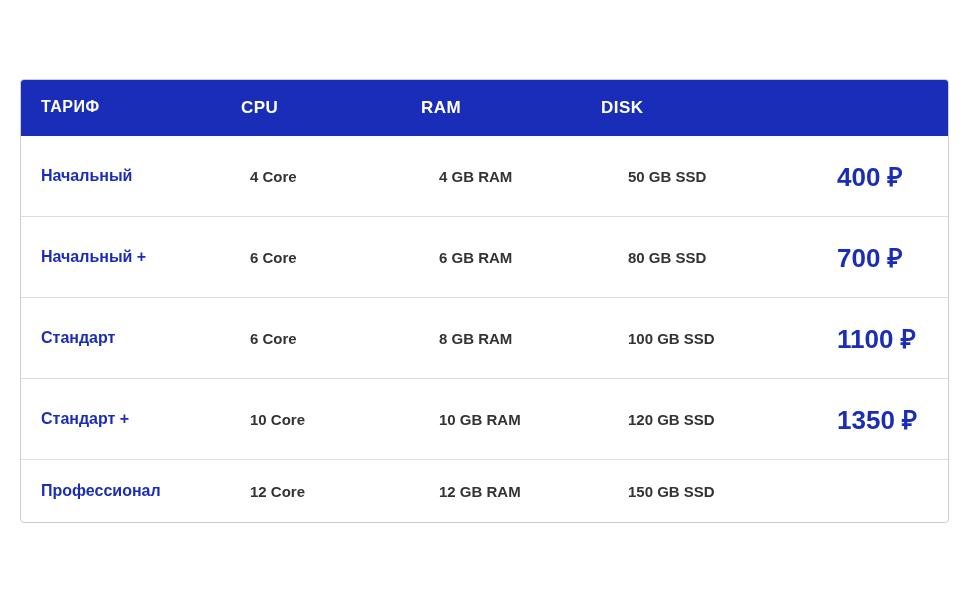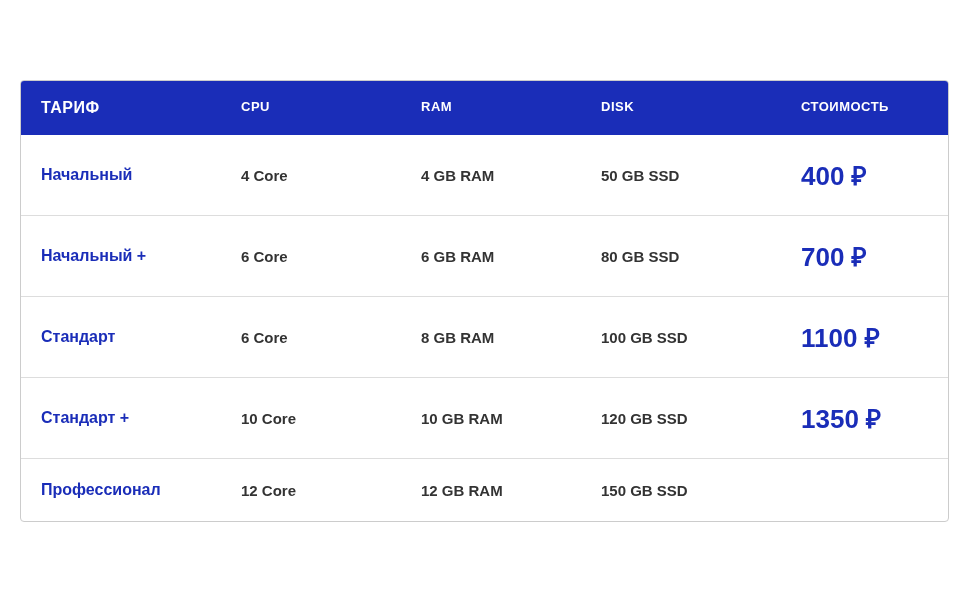--- a/index.html
+++ b/index.html
@@ -28,36 +28,37 @@
     .table-header {
       background-color: #1a2db8;
       display: grid;
       grid-template-columns: 200px 180px 180px 200px 1fr;
       padding: 0;
     }
 
     .header-cell {
       color: #ffffff;
       font-weight: bold;
-      font-size: 13px;
+      font-size: 17px;
       padding: 18px 20px;
       text-transform: uppercase;
       letter-spacing: 0.5px;
     }
 
     .header-cell:first-child {
       font-size: 16px;
     }
 
     .table-row {
       display: grid;
       grid-template-columns: 200px 180px 180px 200px 1fr;
       border-bottom: 1px solid #dddddd;
       align-items: center;
       padding: 22px 0;
+      gap: 9px;
     }
 
     .table-row:last-child {
       border-bottom: none;
     }
 
     .row-cell {
       padding: 0 20px;
       font-size: 15px;
       color: #333333;
@@ -78,21 +79,20 @@
   </style>
 </head>
 <body>
 
 <div class="table-container">
   <div class="table-header">
     <div class="header-cell">Тариф</div>
     <div class="header-cell">CPU</div>
     <div class="header-cell">RAM</div>
     <div class="header-cell">DISK</div>
-    <div class="header-cell">Стоимость</div>
   </div>
 
   <div class="table-row">
     <div class="row-cell name">Начальный</div>
     <div class="row-cell">4 Core</div>
     <div class="row-cell">4 GB RAM</div>
     <div class="row-cell">50 GB SSD</div>
     <div class="row-cell price">400 ₽</div>
   </div>
 

